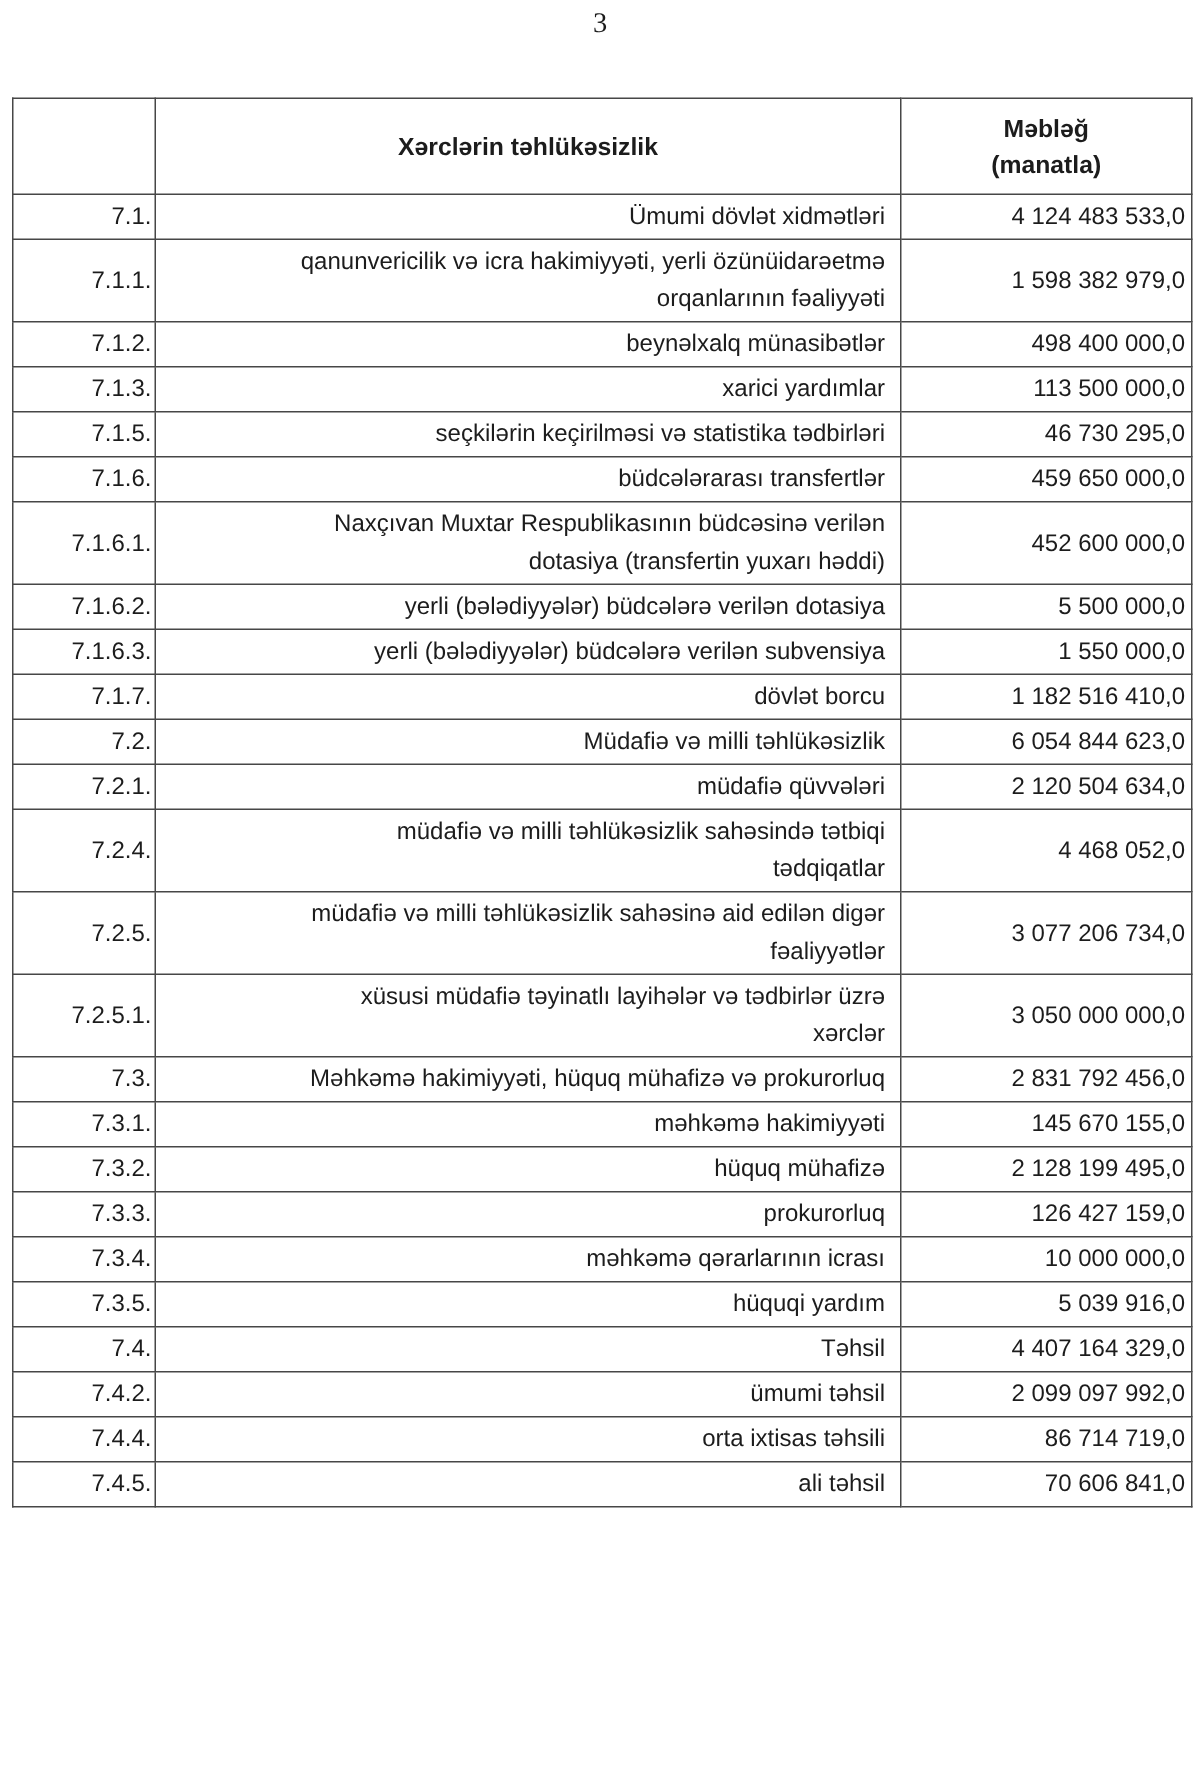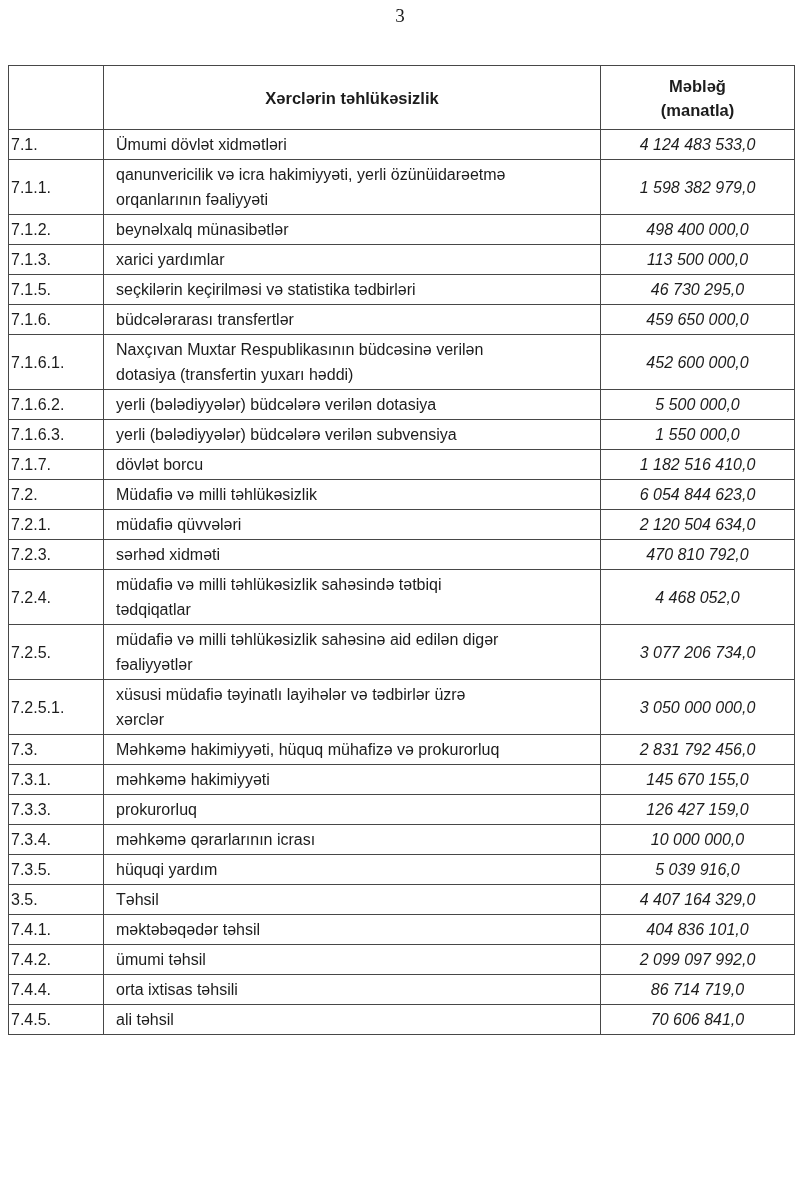--- a/index.html
+++ b/index.html
@@ -43,32 +43,31 @@
   thead tr { height: 64px; }
   thead th {
     font-weight: bold;
     font-size: 16.5px;
     line-height: 24px;
     text-align: center;
     white-space: pre-line;
   }
   tbody tr { height: 27px; }
   td.code {
-    text-align: left;
+    text-align: right;
     padding: 1px 2px;
   }
   td.desc {
-    text-align: left;
+    text-align: right;
     padding: 2px 10px 2px 12px;
     white-space: pre-line;
   }
   td.amount {
-    text-align: center;
+    text-align: right;
     padding: 1px 4px;
-    font-style: italic;
   }
 </style>
 </head>
 <body>
 
 <div class="page">
   <div class="page-number">3</div>
 
   <table class="budget">
     <colgroup>
@@ -141,25 +140,20 @@
           <td class="code">7.2.</td>
           <td class="desc">Müdafiə və milli təhlükəsizlik</td>
           <td class="amount">6 054 844 623,0</td>
         </tr>
         <tr>
           <td class="code">7.2.1.</td>
           <td class="desc">müdafiə qüvvələri</td>
           <td class="amount">2 120 504 634,0</td>
         </tr>
         <tr>
-          <td class="code">7.2.3.</td>
-          <td class="desc">sərhəd xidməti</td>
-          <td class="amount">470 810 792,0</td>
-        </tr>
-        <tr>
           <td class="code">7.2.4.</td>
           <td class="desc">müdafiə və milli təhlükəsizlik sahəsində tətbiqi
 tədqiqatlar</td>
           <td class="amount">4 468 052,0</td>
         </tr>
         <tr>
           <td class="code">7.2.5.</td>
           <td class="desc">müdafiə və milli təhlükəsizlik sahəsinə aid edilən digər
 fəaliyyətlər</td>
           <td class="amount">3 077 206 734,0</td>
@@ -174,43 +168,43 @@
           <td class="code">7.3.</td>
           <td class="desc">Məhkəmə hakimiyyəti, hüquq mühafizə və prokurorluq</td>
           <td class="amount">2 831 792 456,0</td>
         </tr>
         <tr>
           <td class="code">7.3.1.</td>
           <td class="desc">məhkəmə hakimiyyəti</td>
           <td class="amount">145 670 155,0</td>
         </tr>
         <tr>
+          <td class="code">7.3.2.</td>
+          <td class="desc">hüquq mühafizə</td>
+          <td class="amount">2 128 199 495,0</td>
+        </tr>
+        <tr>
           <td class="code">7.3.3.</td>
           <td class="desc">prokurorluq</td>
           <td class="amount">126 427 159,0</td>
         </tr>
         <tr>
           <td class="code">7.3.4.</td>
           <td class="desc">məhkəmə qərarlarının icrası</td>
           <td class="amount">10 000 000,0</td>
         </tr>
         <tr>
           <td class="code">7.3.5.</td>
           <td class="desc">hüquqi yardım</td>
           <td class="amount">5 039 916,0</td>
         </tr>
         <tr>
-          <td class="code">3.5.</td>
+          <td class="code">7.4.</td>
           <td class="desc">Təhsil</td>
           <td class="amount">4 407 164 329,0</td>
-        </tr>
-        <tr>
-          <td class="code">7.4.1.</td>
-          <td class="desc">məktəbəqədər təhsil</td>
-          <td class="amount">404 836 101,0</td>
         </tr>
         <tr>
           <td class="code">7.4.2.</td>
           <td class="desc">ümumi təhsil</td>
           <td class="amount">2 099 097 992,0</td>
         </tr>
         <tr>
           <td class="code">7.4.4.</td>
           <td class="desc">orta ixtisas təhsili</td>
           <td class="amount">86 714 719,0</td>

